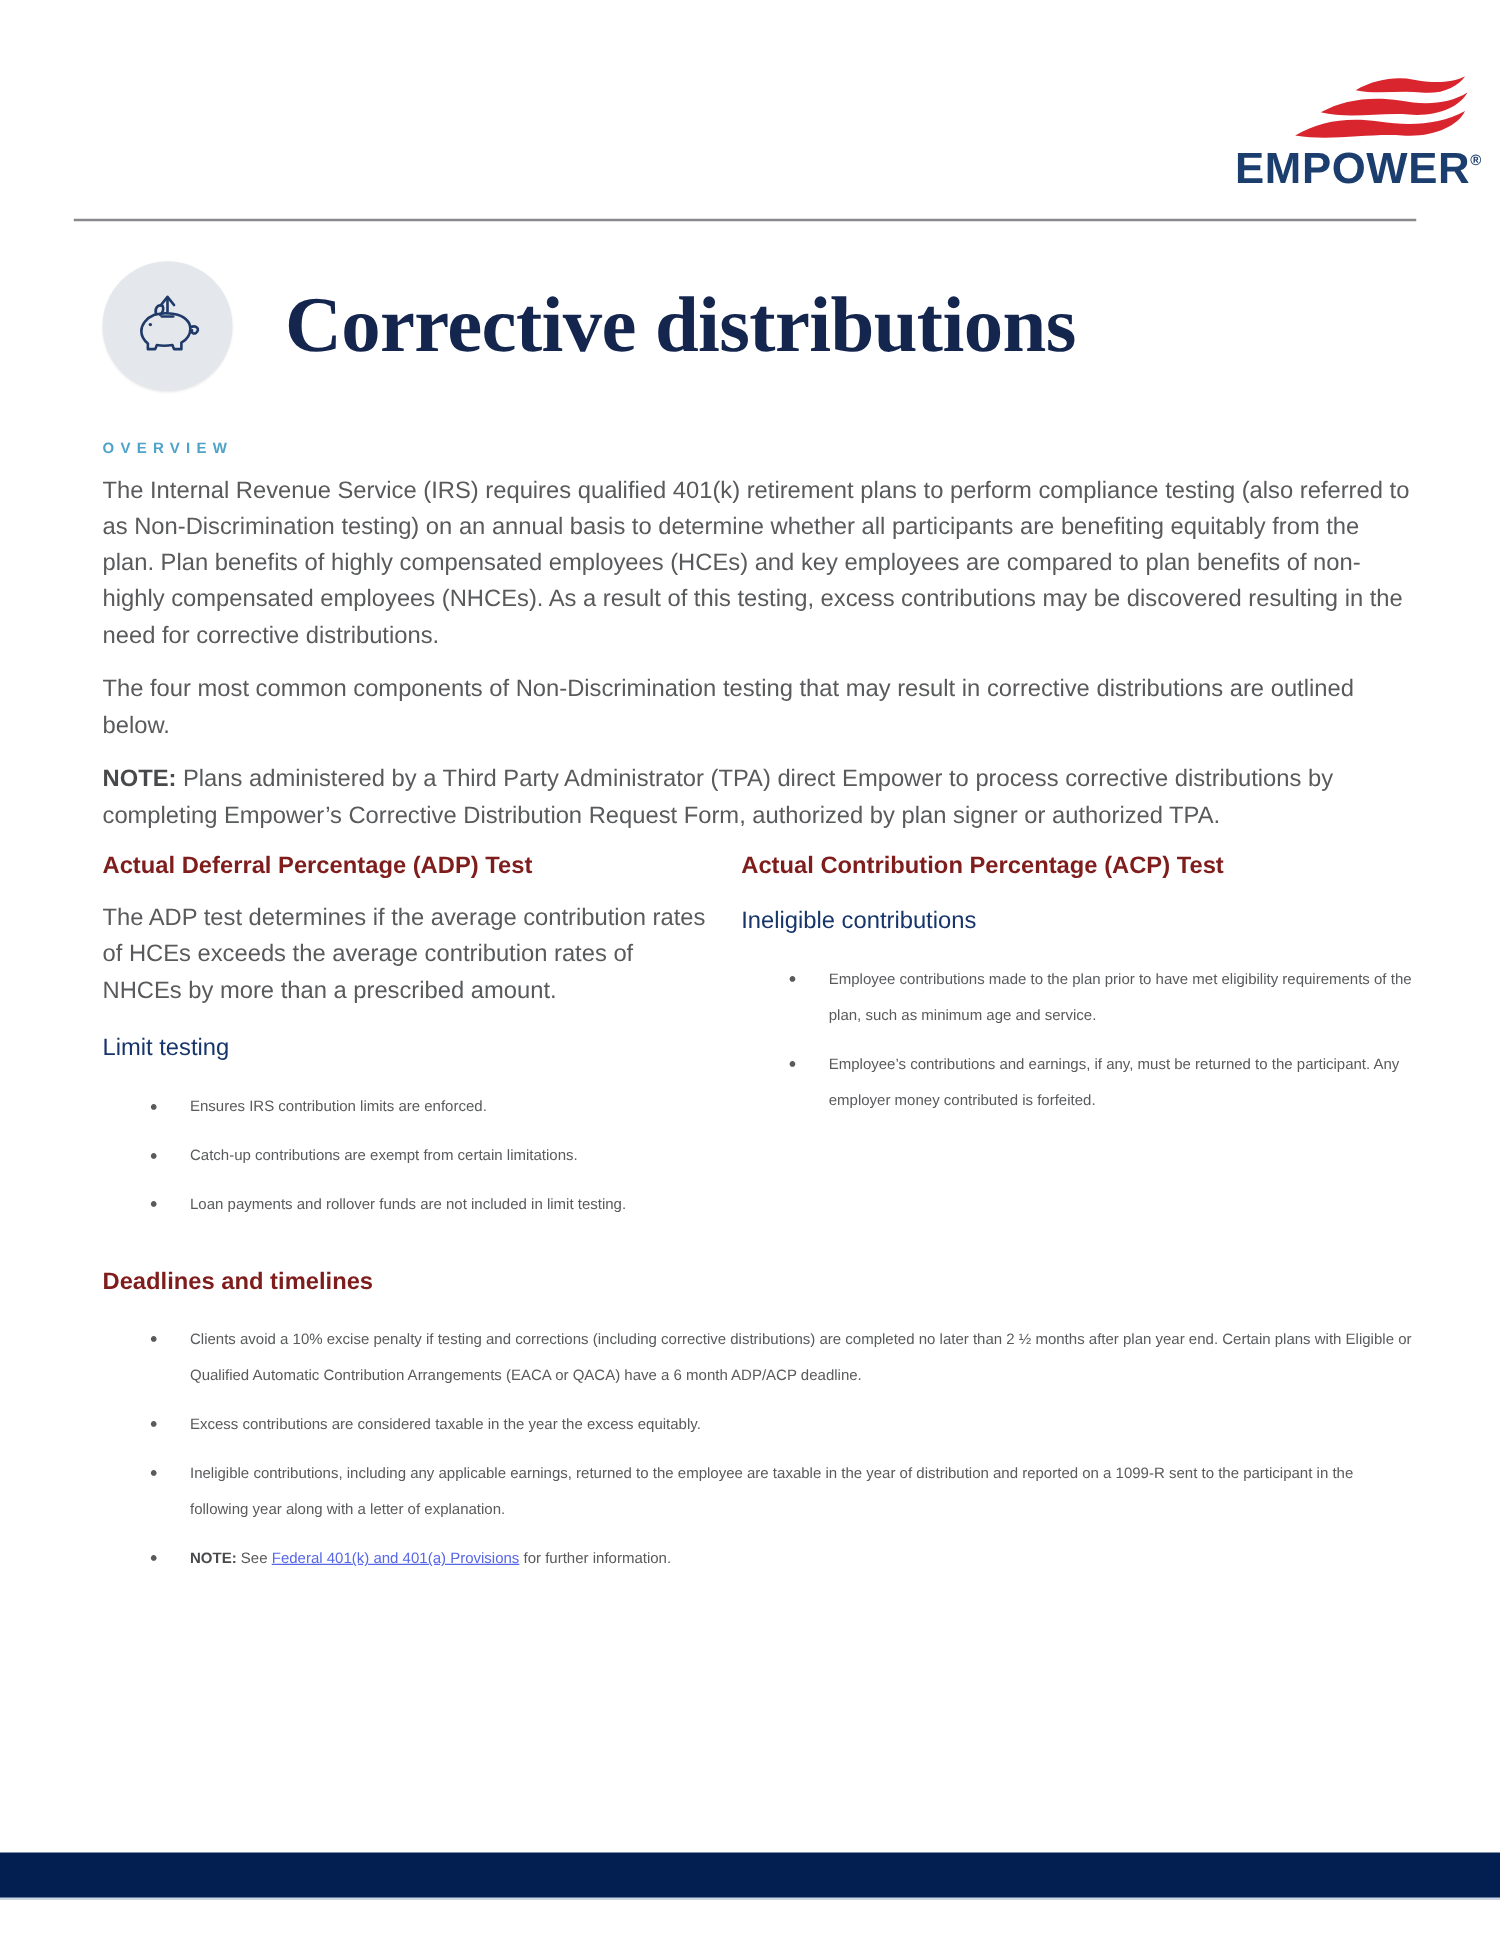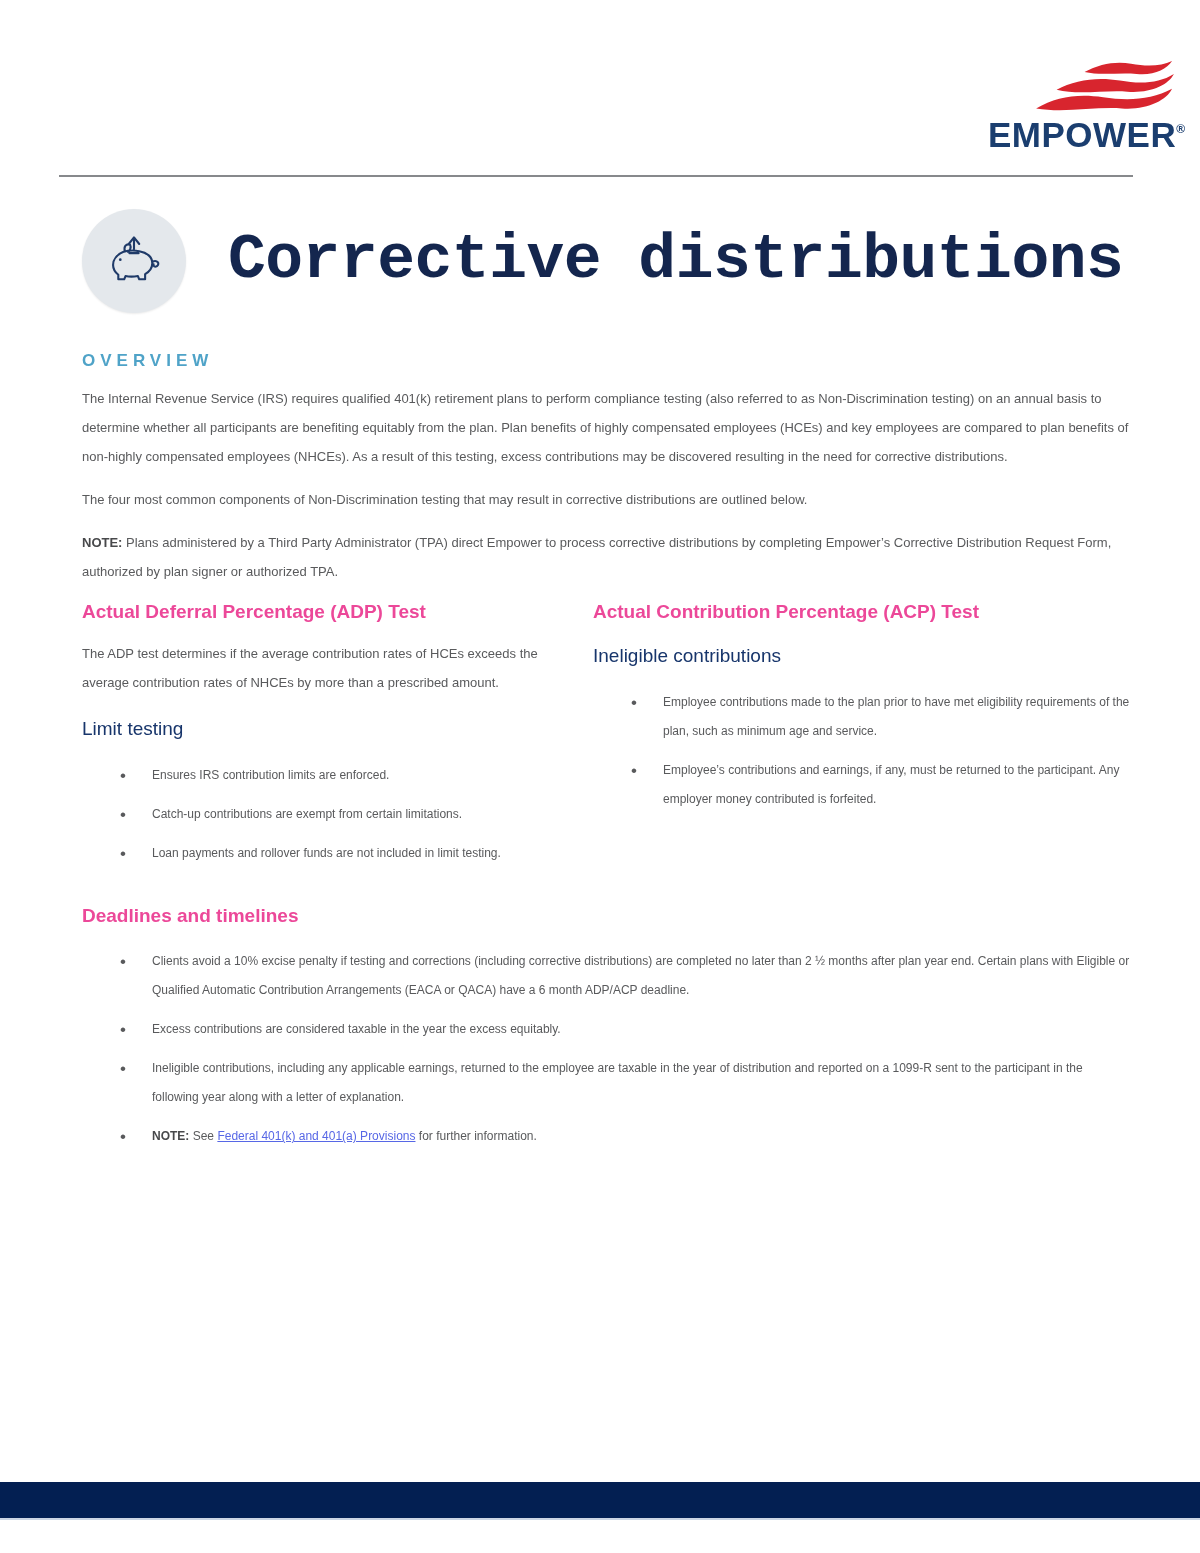--- a/index.html
+++ b/index.html
@@ -24,38 +24,38 @@
   
   .content { position:absolute; top:209px; left:82px; width:1048px; }
 
   .title-row { display:flex; align-items:center; gap:42px; margin-bottom:38px; }
   .icon-circle {
     width:104px; height:104px; border-radius:50%; background:#e4e8ec;
     flex:none; display:flex; align-items:center; justify-content:center;
     box-shadow: 0 1px 2px rgba(0,0,0,0.08);
   }
   h1.doc-title {
-    font-family:Liberation Mono, monospace; font-size:63px; font-weight:600;
+    font-family:Liberation Serif, serif; font-size:63px; font-weight:600;
     color:#14264e; margin:0; letter-spacing:-0.5px; line-height:1.1; white-space:nowrap;
   }
 
   .overview-label {
-    color:#4fa3c8; font-size:17px; font-weight:700; letter-spacing:5px;
+    color:#4fa3c8; font-size:12px; font-weight:700; letter-spacing:5px;
     margin:0 0 13px 0;
   }
 
-  p.body { font-size:13px; line-height:29px; color:#595a5c; margin:0 0 14px 0; }
+  p.body { font-size:19px; line-height:29px; color:#595a5c; margin:0 0 14px 0; }
   .note-label { font-weight:700; color:#48494b; }
   .pre { white-space:pre-wrap; }
 
   .cols { display:flex; gap:28px; margin-top:12px; }
   .col-l { width:483px; flex:none; }
   .col-r { flex:1; min-width:0; }
 
-  h3.head { font-size:19px; line-height:1.25; color:#ec4899; margin:0 0 15px 0; font-weight:700; }
+  h3.head { font-size:19px; line-height:1.25; color:#7f1d1d; margin:0 0 15px 0; font-weight:700; }
   h3.sub  { font-size:19px; line-height:1.25; color:#17356b; margin:20px 0 0 0; font-weight:400; }
 
   ul.bullets { list-style:none; margin:20px 0 0 0; padding:0; }
   ul.bullets li {
     position:relative; padding-left:70px; font-size:12px; line-height:29px;
     color:#595a5c; margin-bottom:10px;
   }
   ul.bullets li::before {
     content:"\2022"; position:absolute; left:38px; top:0; color:#595a5c; font-size:17px;
   }

